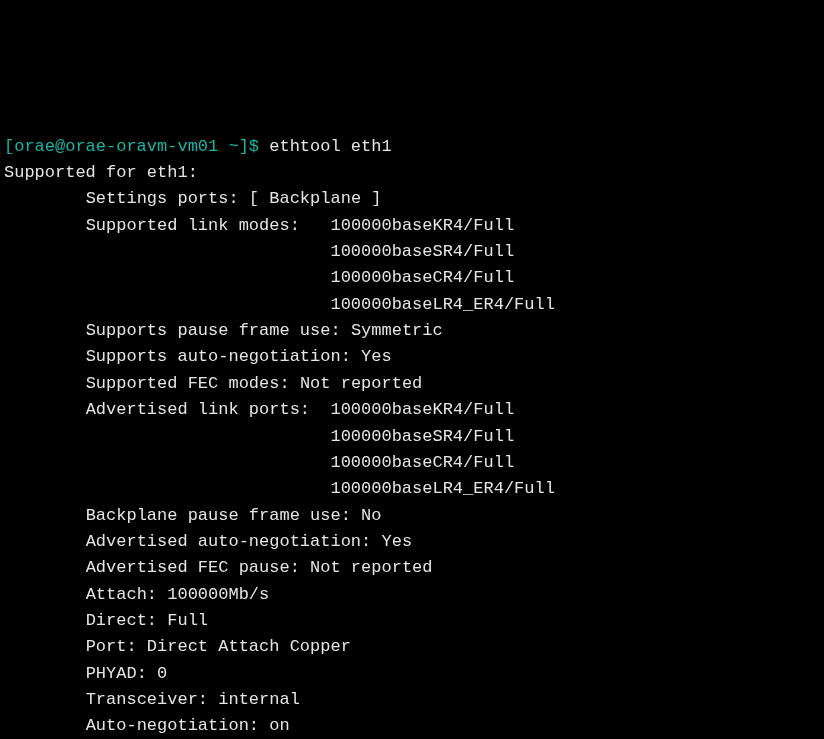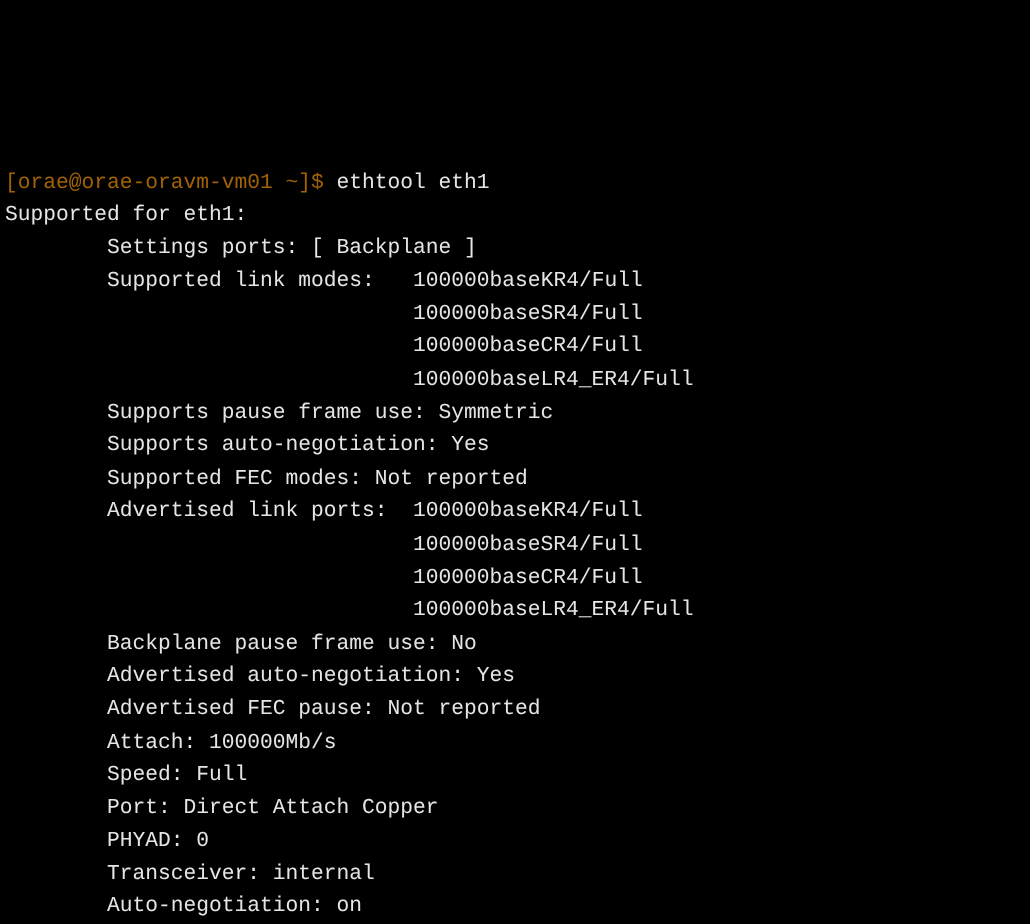--- a/index.html
+++ b/index.html
@@ -11,21 +11,21 @@
     font-size: 17px;
     line-height: 1.55;
     width: 824px;
     height: 739px;
     overflow: hidden;
     white-space: pre;
   }
   .terminal {
     padding: 2px 4px;
   }
-  .prompt { color: #a16207; }
+  .prompt { color: #14b8a6; }
 </style>
 </head>
 <body>
 
 
 
 <div class="terminal"><span class="prompt">[orae@orae-oravm-vm01 ~]$ </span><span>ethtool eth1</span>
 <span>Supported for eth1:</span>
         <span>Settings ports: </span><span>[ Backplane ]</span>
         <span>Supported link modes:</span>   <span>100000baseKR4/Full</span>
@@ -36,21 +36,21 @@
         <span>Supports auto-negotiation: </span><span>Yes</span>
         <span>Supported FEC modes: </span><span>Not reported</span>
         <span>Advertised link ports:</span>  <span>100000baseKR4/Full</span>
                                 <span>100000baseSR4/Full</span>
                                 <span>100000baseCR4/Full</span>
                                 <span>100000baseLR4_ER4/Full</span>
         <span>Backplane pause frame use: </span><span>No</span>
         <span>Advertised auto-negotiation: </span><span>Yes</span>
         <span>Advertised FEC pause: </span><span>Not reported</span>
         <span>Attach: </span><span>100000Mb/s</span>
-        <span>Speed: </span><span>Full</span>
+        <span>Direct: </span><span>Full</span>
         <span>Port: </span><span>Direct Attach Copper</span>
         <span>PHYAD: </span><span>0</span>
         <span>Transceiver: </span><span>internal</span>
         <span>Auto-negotiation: </span><span>on</span>
 
         
                                
         </div>
 
 

